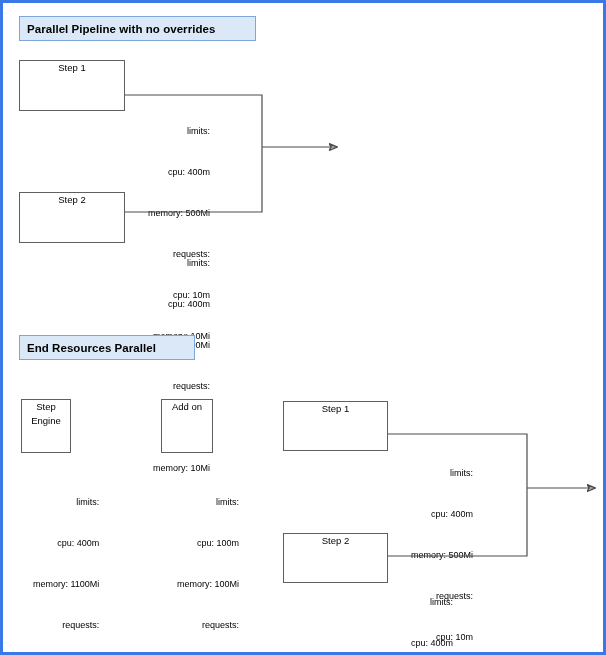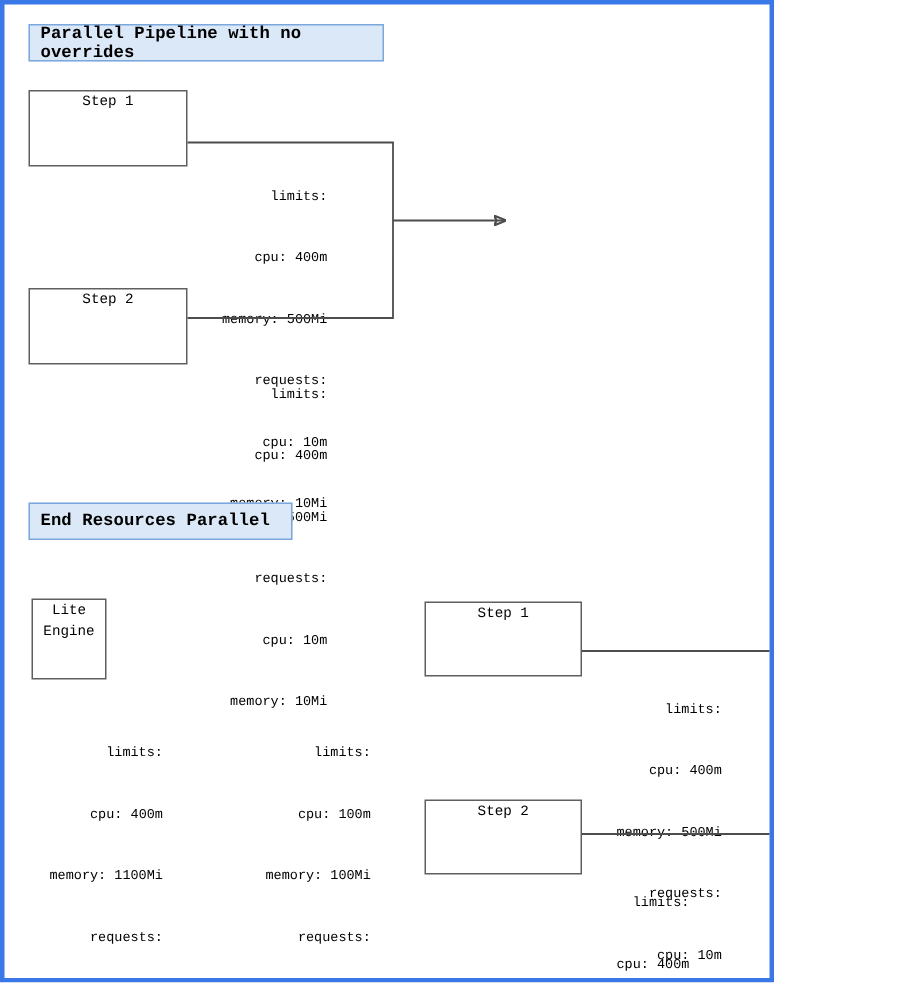--- a/index.html
+++ b/index.html
@@ -3,26 +3,26 @@
 <meta charset="utf-8">
 <title>Parallel Pipeline Resource Diagram</title>
 <style>
   html, body {
     margin: 0;
     padding: 0;
     background: #ffffff;
   }
   #canvas {
     position: relative;
-    width: 516px;
+    width: 606px;
     height: 655px;
     background: #ffffff;
     border: 3px solid #3b78e7;
     box-sizing: border-box;
-    font-family: Liberation Mono, monospace;
+    font-family: Liberation Sans, sans-serif;
     overflow: hidden;
   }
 
   
   .banner {
     position: absolute;
     background: #dbe8f7;
     border: 1px solid #7ba7dd;
     box-sizing: border-box;
     display: flex;
@@ -109,23 +109,26 @@
     <span class="ind">cpu: 400m</span>
     <span class="ind">memory: 500Mi</span>
     <span class="key">requests:</span>
     <span class="ind">cpu: 10m</span>
     <span class="ind">memory: 10Mi</span>
   </div>
 
   <div class="banner" style="left:16px; top:332px; width:176px; height:25px;">End Resources Parallel</div>
 
   <div class="node" style="left:18px; top:396px; width:50px; height:54px; line-height:1.45;">
-    <span><span>Lite</span><br><span>Engine</span></span>
+    <span><span>Step</span><br><span>Engine</span></span>
   </div>
 
+  <div class="node" style="left:158px; top:396px; width:52px; height:54px;">
+    <span>Add on</span>
+  </div>
 
   <div class="node" style="left:280px; top:398px; width:105px; height:50px;">
     <span>Step 1</span>
   </div>
 
   <div class="node" style="left:280px; top:530px; width:105px; height:50px;">
     <span>Step 2</span>
   </div>
 
   <div class="spec" style="left:16px; top:466px;">

